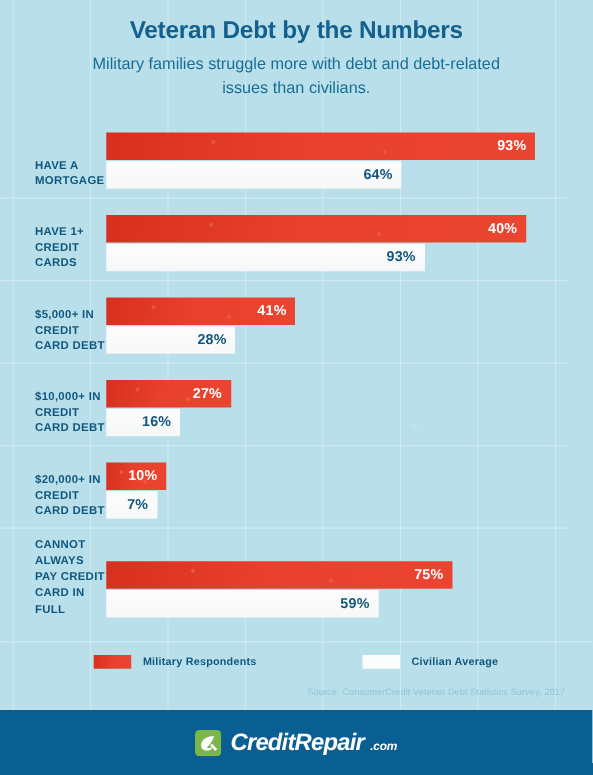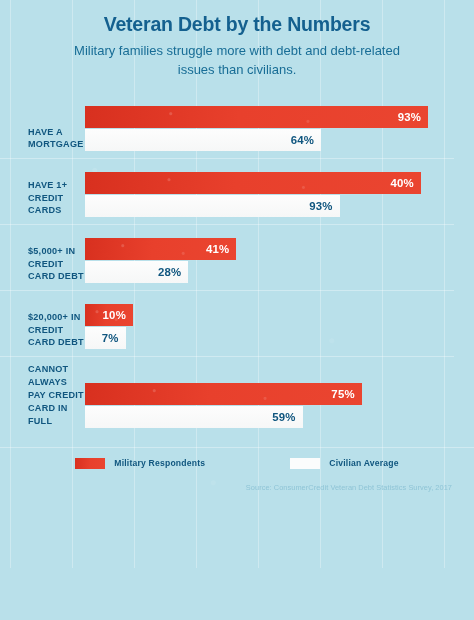--- a/index.html
+++ b/index.html
@@ -275,20 +275,35 @@
             </div>
           </div>
           <div class="bar-row">
             <div class="bar civilian" style="width: 28%;">
               <span class="bar-value">28%</span>
             </div>
           </div>
         </div>
       </div>
       <div class="group">
+        <div class="group-label">$10,000+ IN CREDIT CARD DEBT</div>
+        <div class="bars">
+          <div class="bar-row">
+            <div class="bar military" style="width: 27%;">
+              <span class="bar-value">27%</span>
+            </div>
+          </div>
+          <div class="bar-row">
+            <div class="bar civilian" style="width: 16%;">
+              <span class="bar-value">16%</span>
+            </div>
+          </div>
+        </div>
+      </div>
+      <div class="group">
         <div class="group-label">$20,000+ IN CREDIT CARD DEBT</div>
         <div class="bars">
           <div class="bar-row">
             <div class="bar military" style="width: 13%;">
               <span class="bar-value">10%</span>
             </div>
           </div>
           <div class="bar-row">
             <div class="bar civilian" style="width: 11%;">
               <span class="bar-value">7%</span>
@@ -319,14 +334,25 @@
       <span class="legend-label">Military Respondents</span>
     </div>
     <div class="legend-item">
       <span class="legend-swatch civilian"></span>
       <span class="legend-label">Civilian Average</span>
     </div>
   </div>
 
   <div class="source">Source: ConsumerCredit Veteran Debt Statistics Survey, 2017</div>
 
+  <div class="footer">
+    <div class="logo">
+      <svg class="logo-mark" viewBox="0 0 24 24">
+        <rect x="0" y="0" width="24" height="24" rx="4" ry="4" fill="#7ab648"></rect>
+        <path d="M17.5 5.5 C10 5.5 5.5 9.5 5.5 14 C5.5 17 8 19 11 19 C13.5 19 15.5 17.5 16.5 15 C14.5 16.5 12 16.8 10.5 15.8 C13 14.5 15.5 11.5 17.5 5.5 Z" fill="#ffffff"></path>
+        <path d="M13.8 14.2 L18.5 19.2 L20.3 17.4 L15.6 12.6 Z" fill="#ffffff"></path>
+      </svg>
+      <span class="logo-text">CreditRepair</span>
+      <span class="logo-tld">.com</span>
+    </div>
+  </div>
 
 </div>
 
 </body></html>

